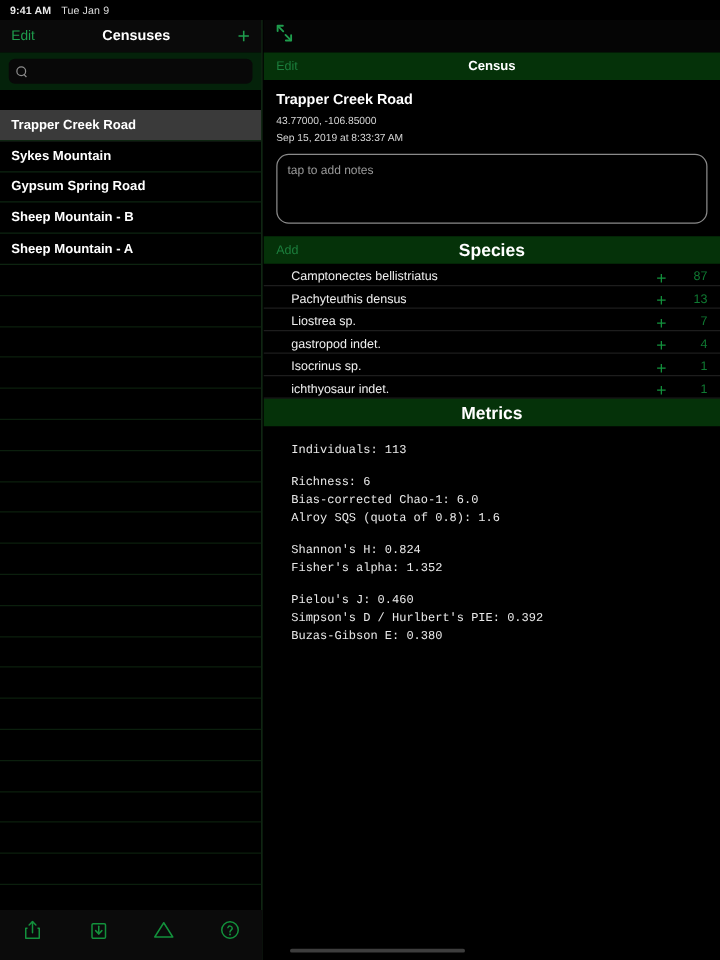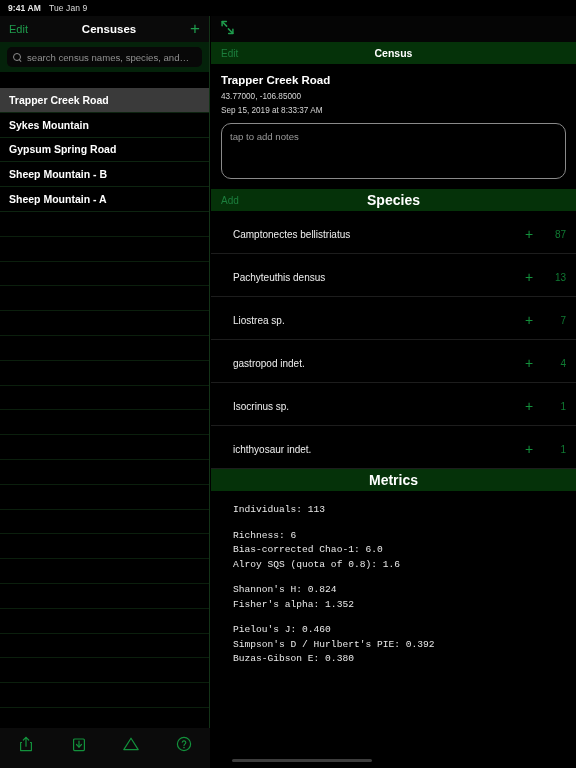--- a/index.html
+++ b/index.html
@@ -88,21 +88,21 @@
   }
 
   .sec-head {
     height:22px; background:#053209; display:flex; align-items:center;
     padding:0 10px; position:relative; margin-top:10px;
   }
   .sec-head .act { color:#1c7f3d; font-size:10px; }
   .sec-head .stitle { position:absolute; left:0; right:0; text-align:center; color:#fff; font-size:14px; font-weight:bold; }
 
   .sp-row {
-    height:43px; display:flex; align-items:center; padding:4px 10px 0 22px;
+    height:18px; display:flex; align-items:center; padding:4px 10px 0 22px;
     border-bottom:1px solid #1d1d1d; position:relative;
   }
   .sp-row .sp-name { flex:1; color:#efefef; font-size:10px; }
   .sp-row .sp-plus { color:#13913c; font-size:14px; line-height:10px; font-weight:300; width:22px; text-align:center; }
   .sp-row .sp-count { color:#0f7a32; font-size:10px; width:26px; text-align:right; }
 
   .metrics { padding:12px 10px 0 22px; }
   .metric-group { margin-bottom:11px; }
   .metric-line { color:#e9e9e9; font-size:9.6px; line-height:14.5px;font-family:Liberation Mono, monospace; }
 
@@ -142,21 +142,20 @@
 
     <div class="left-nav">
       <span class="edit">Edit</span>
       <span class="title">Censuses</span>
       <span class="plus">+</span>
     </div>
 
     <div class="searchwrap">
       <div class="searchbox">
         <span class="mag"></span>
-        <span class="ph">search census names, species, and…</span>
       </div>
     </div>
 
     <div class="census-list" id="census-list">
         <div class="census-row sel">
           <span>Trapper Creek Road</span>
         </div>
         <div class="census-row">
           <span>Sykes Mountain</span>
         </div>

